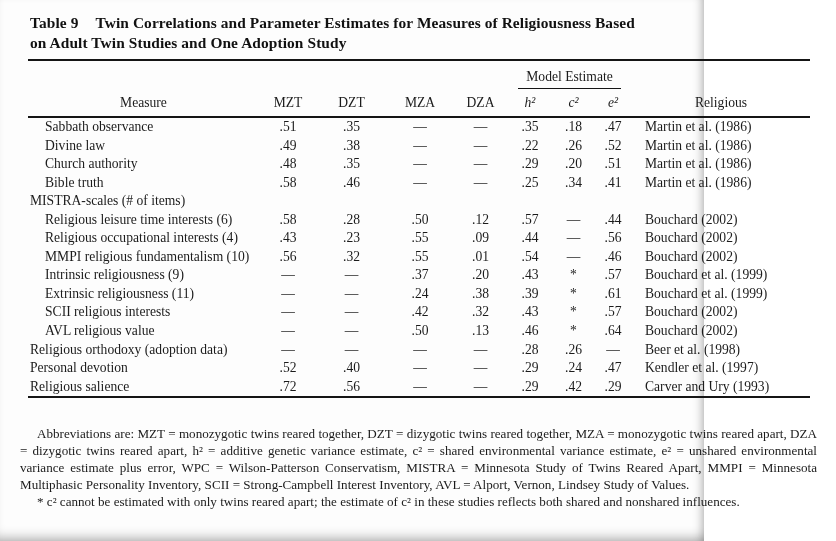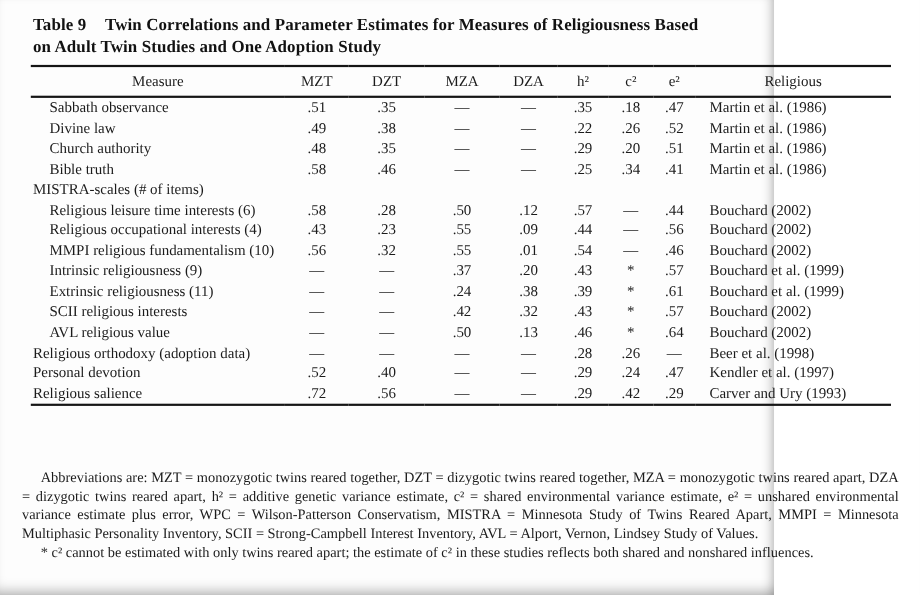--- a/index.html
+++ b/index.html
@@ -38,21 +38,21 @@
   thead th { font-weight: normal; padding: 0; }
   tr.spanner-row th { height: 29px; vertical-align: bottom; }
   tr.spanner-row .spanner { text-align: center; }
   .spanner-label {
     display: inline-block;
     border-bottom: 1.5px solid #151515;
     padding: 0 8px 3px 8px;
     font-size: 13.6px;
   }
   tr.cols th { height: 28px; vertical-align: middle; text-align: center; }
-  tr.cols th.ital { }
+  tr.cols th.ital { font-style: italic; }
   tbody td {
     padding: 0; line-height: 18.55px; height: 18.55px;
     white-space: nowrap; overflow: visible;
   }
   td.m { text-align: left; padding-left: 2px; }
   td.m.ind { padding-left: 17px; }
   td.v { text-align: center; }
   td.r { text-align: left; padding-left: 13px; }
   
   .footnotes {
@@ -78,20 +78,25 @@
         <col style="width:58px">
         <col style="width:69px">
         <col style="width:68px">
         <col style="width:53px">
         <col style="width:46px">
         <col style="width:41px">
         <col style="width:38px">
         <col style="width:178px">
     </colgroup>
     <thead>
+      <tr class="spanner-row">
+        <th colspan="5"></th>
+        <th colspan="3" class="spanner"><span class="spanner-label">Model Estimate</span></th>
+        <th></th>
+      </tr>
       <tr class="cols">
         <th>Measure</th>
         <th>MZT</th>
         <th>DZT</th>
         <th>MZA</th>
         <th>DZA</th>
         <th class="ital">h²</th>
         <th class="ital">c²</th>
         <th class="ital">e²</th>
         <th>Religious</th>

